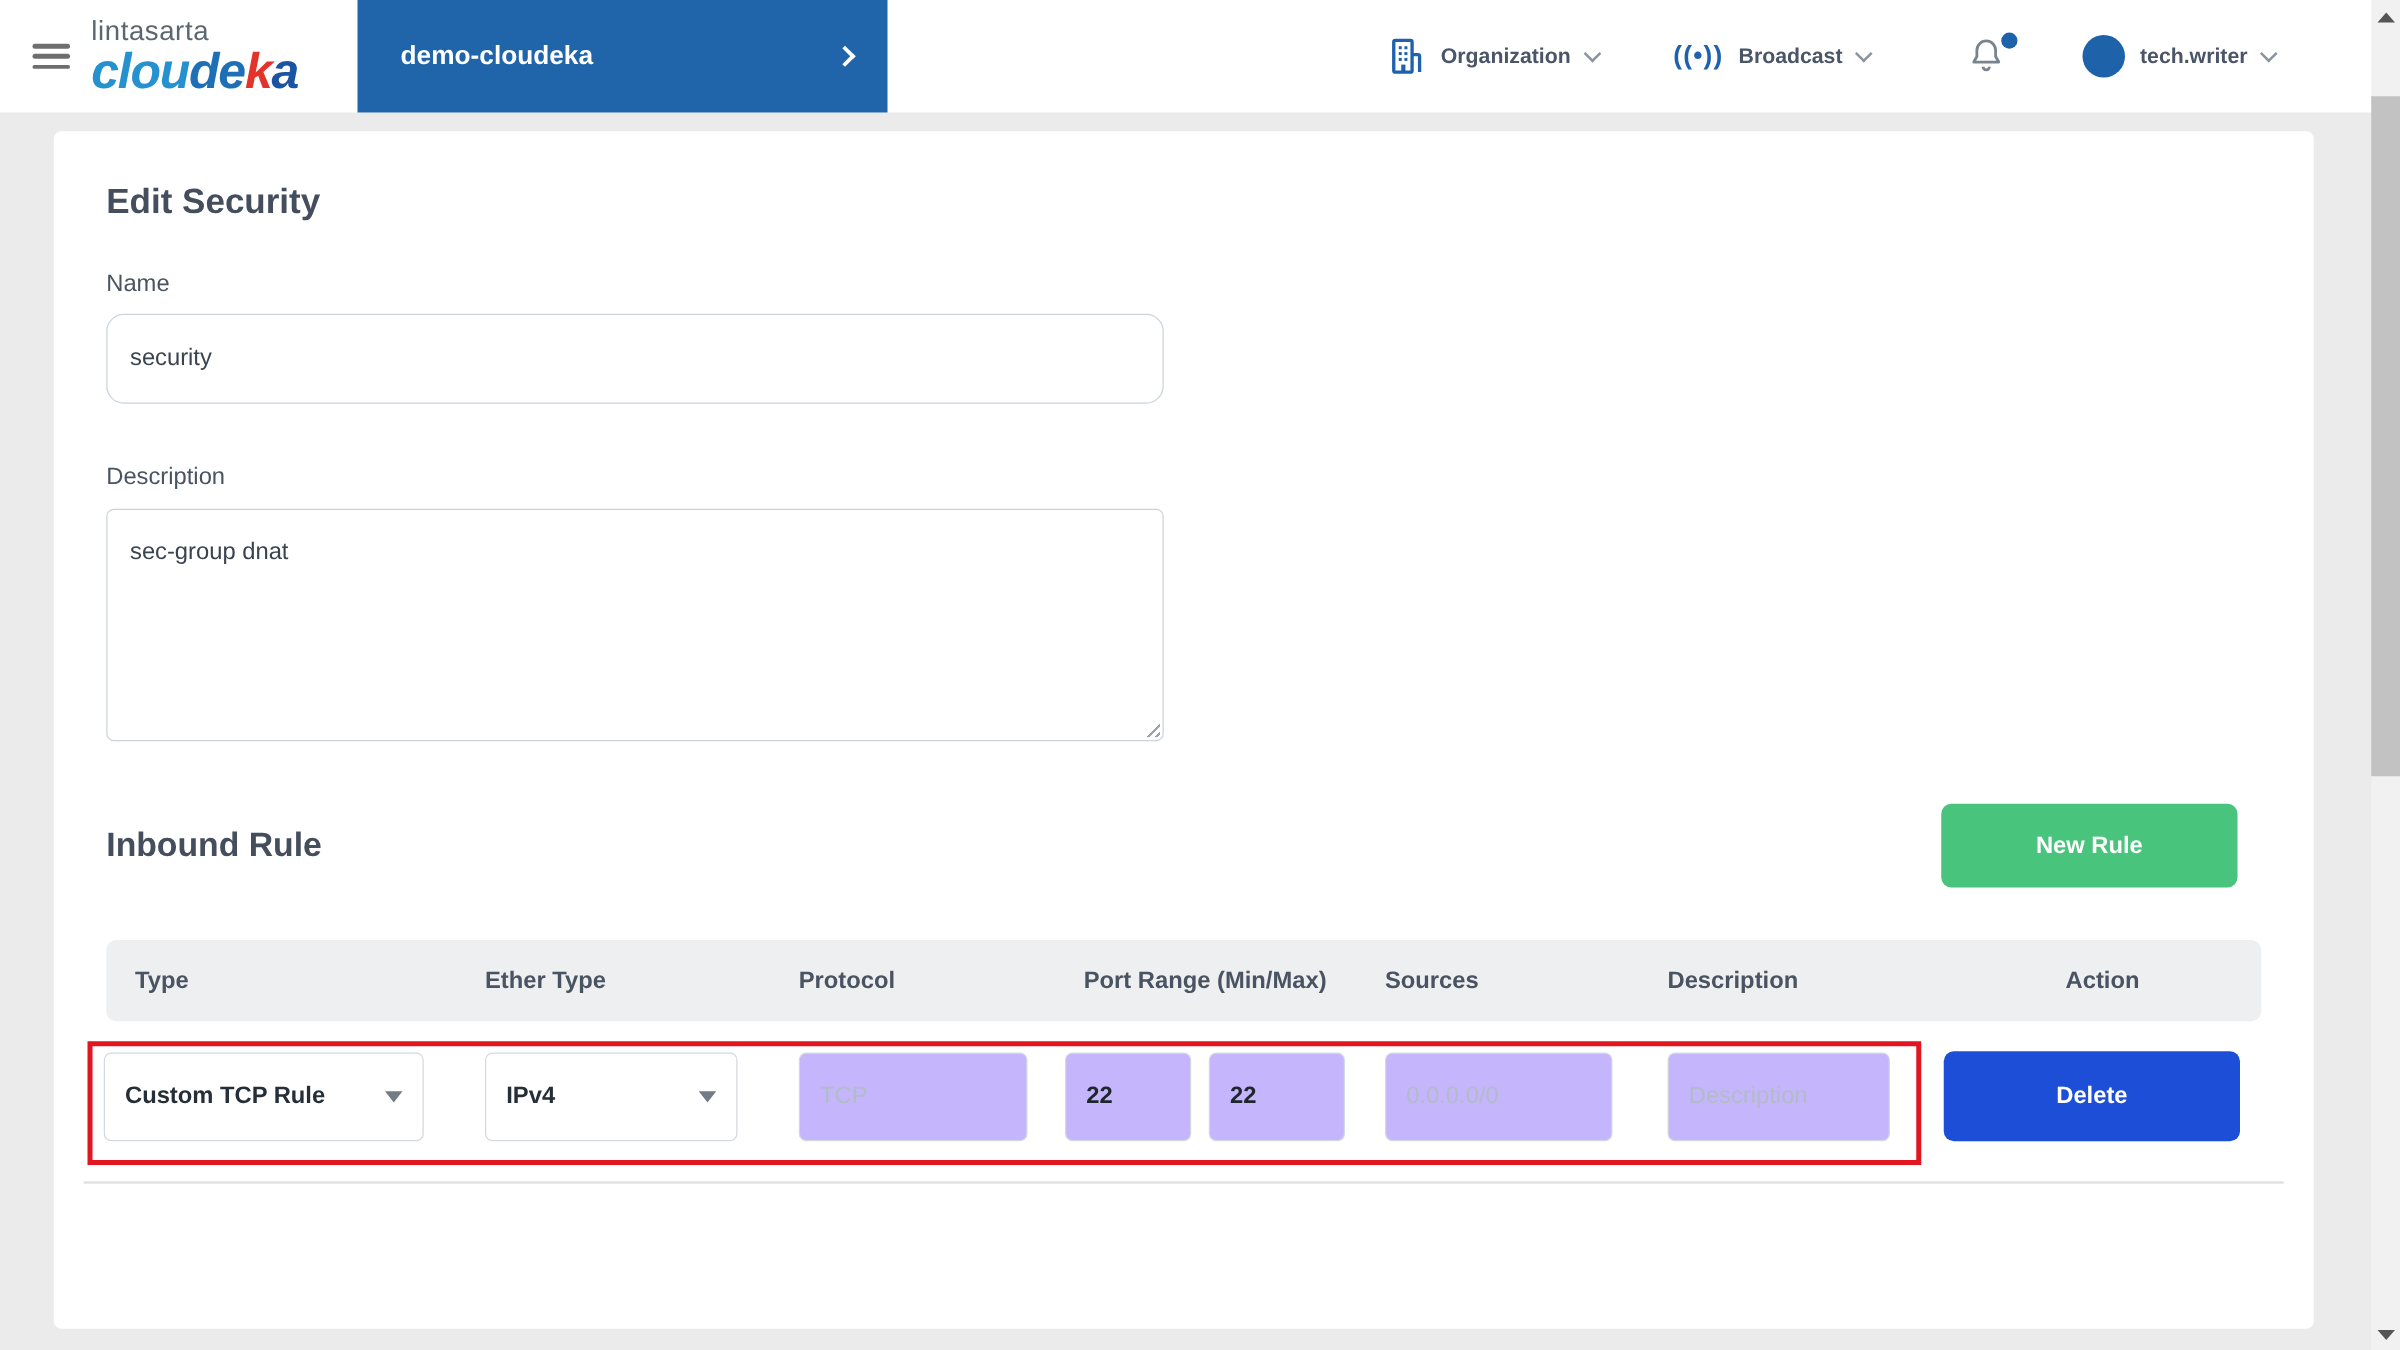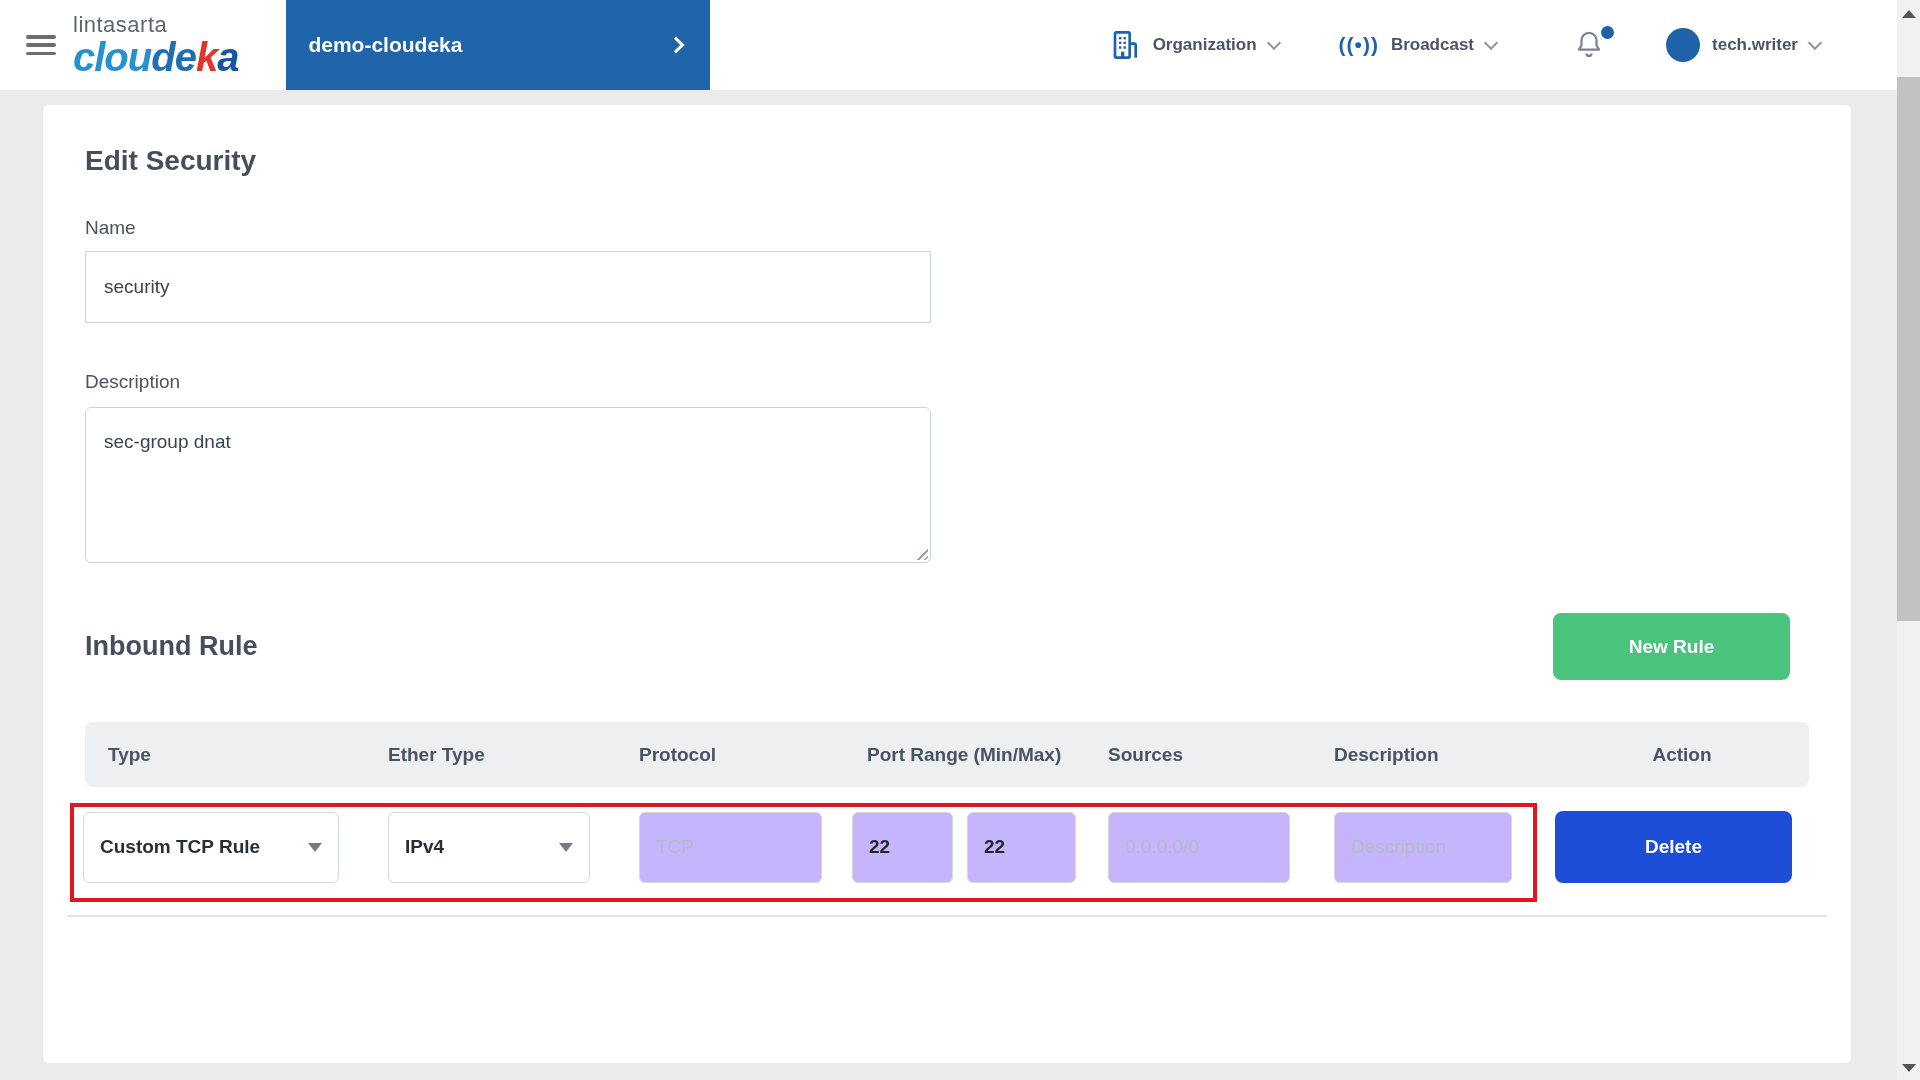--- a/index.html
+++ b/index.html
@@ -13,21 +13,21 @@
     flex-direction:column; justify-content:space-between; cursor:pointer; }
   .hamburger span { display:block; height:3.5px; background:#6e6e6e; border-radius:2px; }
   .logo { margin-left:17px; line-height:1; }
   .logo-top { font-size:22px; color:#5b6670; letter-spacing:.5px; }
   .logo-brand { font-size:40px; font-weight:bold; font-style:italic;
     letter-spacing:-1px; margin-top:1px; }
   .lb-1 { color:#2591cf; } .lb-2 { color:#1f6fb6;margin-top:12px; }
   .lb-3 { color:#e2342b; } .lb-4 { color:#1b54a3; }
 
   .project-btn { margin-left:48px; width:424px; height:90px; background:#2064a9;
-    color:#fff; display:flex; align-items:center; padding:0 28px 0 22px;
+    color:#fff; display:flex; align-items:center; padding:0 28px 0 34px;
     cursor:pointer; border:none; }
   .project-btn .label { font-size:21px; font-weight:bold; }
   .chev-right { margin-left:auto; width:12px; height:12px;
     border-top:3px solid #fff; border-right:3px solid #fff;
     transform:rotate(45deg); }
 
   .topbar-right { margin-left:auto; display:flex; align-items:center;
     padding-right:100px; }
   .top-item { display:flex; align-items:center; cursor:pointer; }
   .top-item .tlabel { font-size:17px; font-weight:bold; color:#4a5568; margin-left:12px; }
@@ -56,25 +56,25 @@
 
   
   .main { width:1897px; }
   .card { margin:15px 0 0 43px; width:1808px; height:958px; background:#ffffff;
     border-radius:6px; padding:40px 42px 0 42px; }
   .page-title { font-size:28px; font-weight:bold; color:#454e5d; }
   .field-label { font-size:19px; font-weight:normal; color:#4a5361; }
   .lbl-name { margin-top:40px; }
   .lbl-desc { margin-top:48px; }
   .text-input { display:block; margin-top:12px; width:846px; height:72px;
-    border:1px solid #ccd4db; border-radius:1px; padding:16px 18px;
+    border:1px solid #ccd4db; border-radius:14px; padding:16px 18px;
     font-size:19px; color:#3a4350; font-family:"Liberation Sans", sans-serif;
     outline:none; background:#fff; }
   .ta-wrap { position:relative; width:846px; margin-top:14px; }
-  .text-area { display:block; width:846px; height:156px;
+  .text-area { display:block; width:846px; height:186px;
     border:1px solid #ccd4db; border-radius:6px; padding:22px 18px;
     font-size:19px; color:#3a4350; font-family:"Liberation Sans", sans-serif;
     outline:none; resize:none; background:#fff; line-height:1.3; }
   .ta-grip { position:absolute; right:3px; bottom:3px; width:14px; height:14px;
     pointer-events:none;
     background:repeating-linear-gradient(135deg, transparent 0 3px, #9aa3ad 3px 4.5px);
     clip-path:polygon(100% 0, 100% 100%, 0 100%); }
 
   .section-row { margin-top:50px; display:flex; align-items:center;
     justify-content:space-between;gap:12px; }

